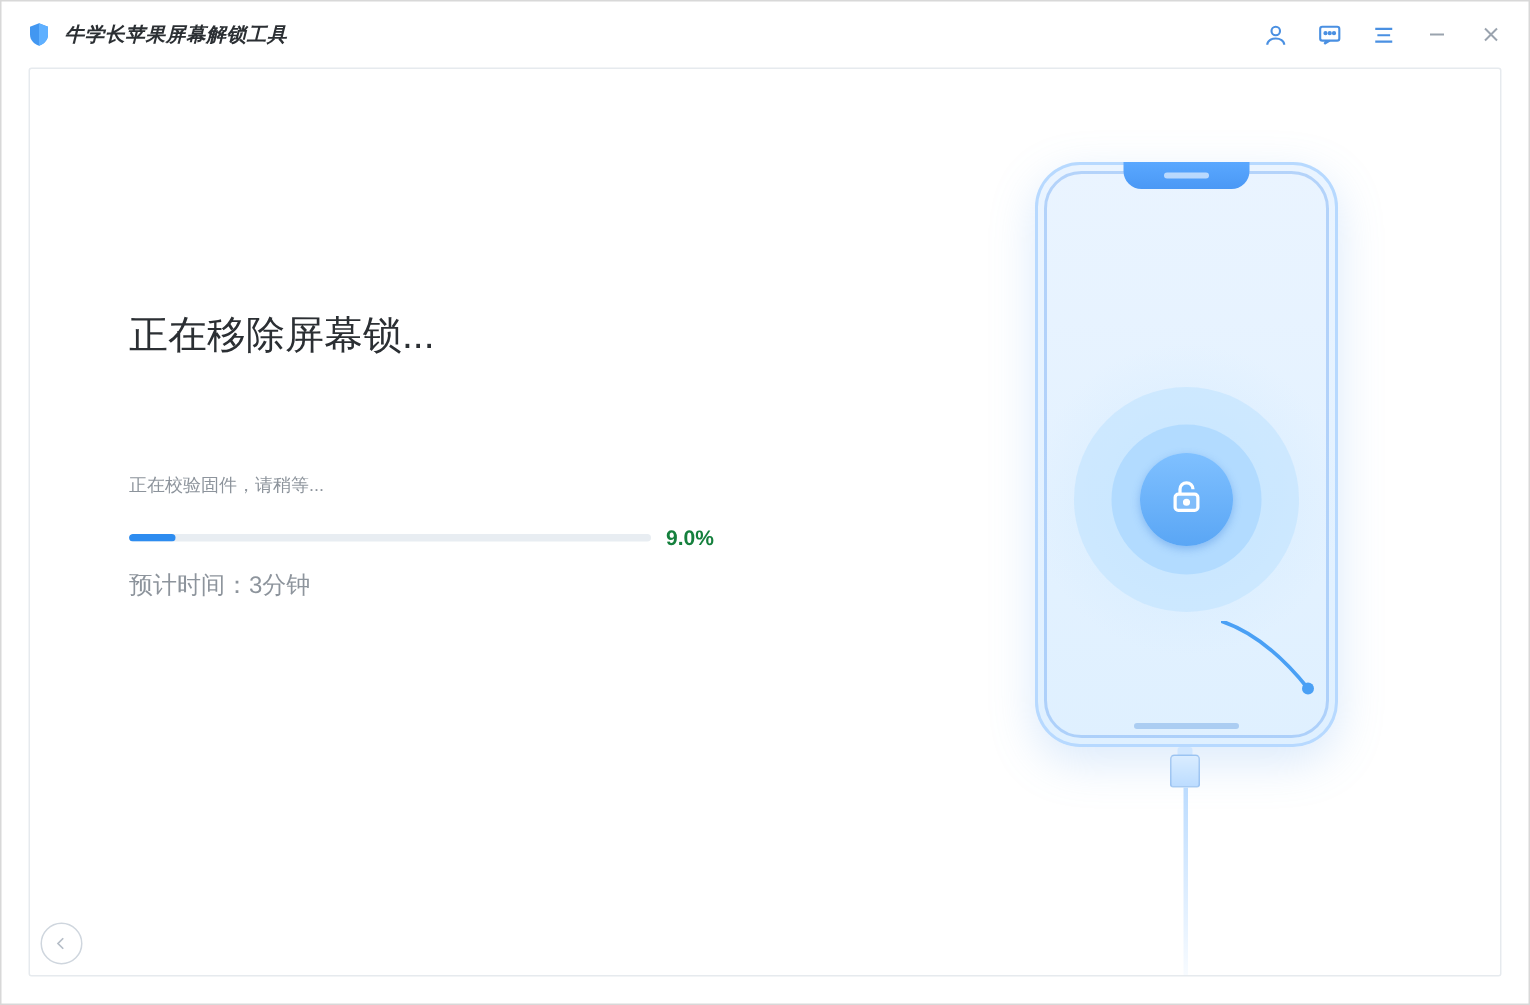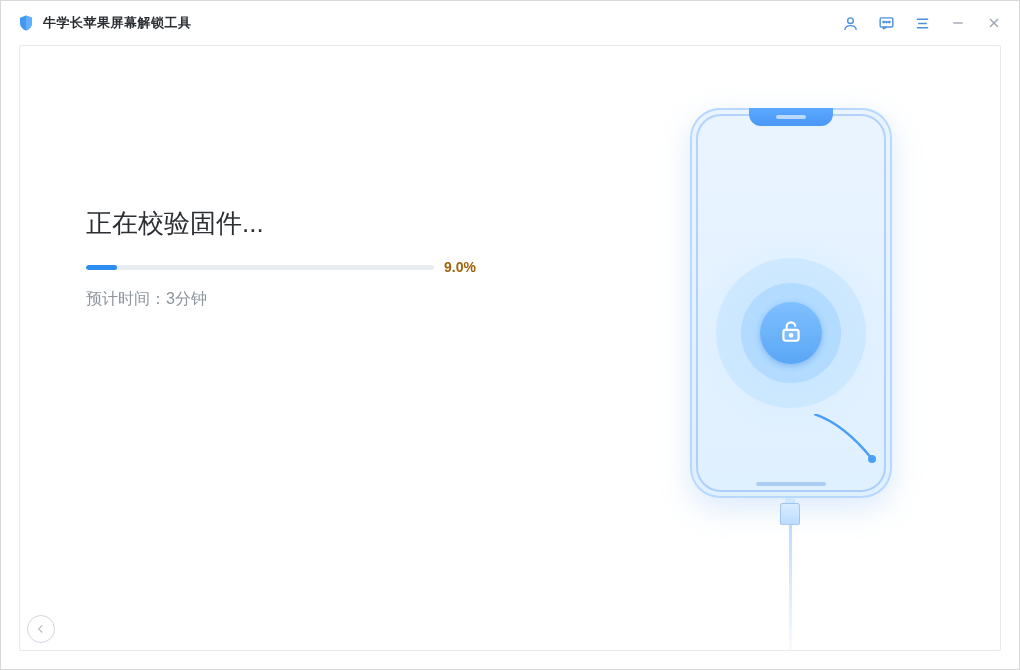--- a/index.html
+++ b/index.html
@@ -16,20 +16,21 @@
   height: 44px;
   display: flex;
   align-items: center;
   justify-content: space-between;
   padding: 0 16px;
 }
 .title-left {
   display: flex;
   align-items: center;
   gap: 8px;
+  font-style: italic;
 }
 .logo-icon svg { display: block; }
 .app-title {
   font-size: 13px;
   font-weight: 600;
   color: #2b2f33;
   letter-spacing: 0.5px;
 }
 .title-right {
   display: flex;
@@ -85,21 +86,21 @@
   overflow: hidden;
 }
 .progress-fill {
   height: 100%;
   background: #2d8cf0;
   border-radius: 3px;
 }
 .progress-pct {
   font-size: 14px;
   font-weight: 700;
-  color: #a16207;
+  color: #15803d;
 }
 .eta-text {
   margin-top: 14px;
   font-size: 16px;
   color: #8d949c;
 }
 .right-pane {
   width: 420px;
   position: relative;
   display: flex;
@@ -253,21 +254,22 @@
     <span class="tb-icon gray">
       <svg width="16" height="16" viewBox="0 0 24 24" stroke="currentColor" stroke-width="2">
           <path d="M6 6l12 12M18 6L6 18"></path>
         </svg>
     </span>
   </div>
 </div>
 
 <div class="content">
   <div class="left-pane">
-    <h1 class="main-heading">正在校验固件...</h1>
+    <h1 class="main-heading">正在移除屏幕锁...</h1>
+    <div class="status-text">正在校验固件，请稍等...</div>
     <div class="progress-row">
       <div class="progress-track">
         <div class="progress-fill" id="progress-fill" style="width: 9%;"></div>
       </div>
       <span class="progress-pct">9.0%</span>
     </div>
     <div class="eta-text">预计时间：3分钟</div>
   </div>
 
   <div class="right-pane">

